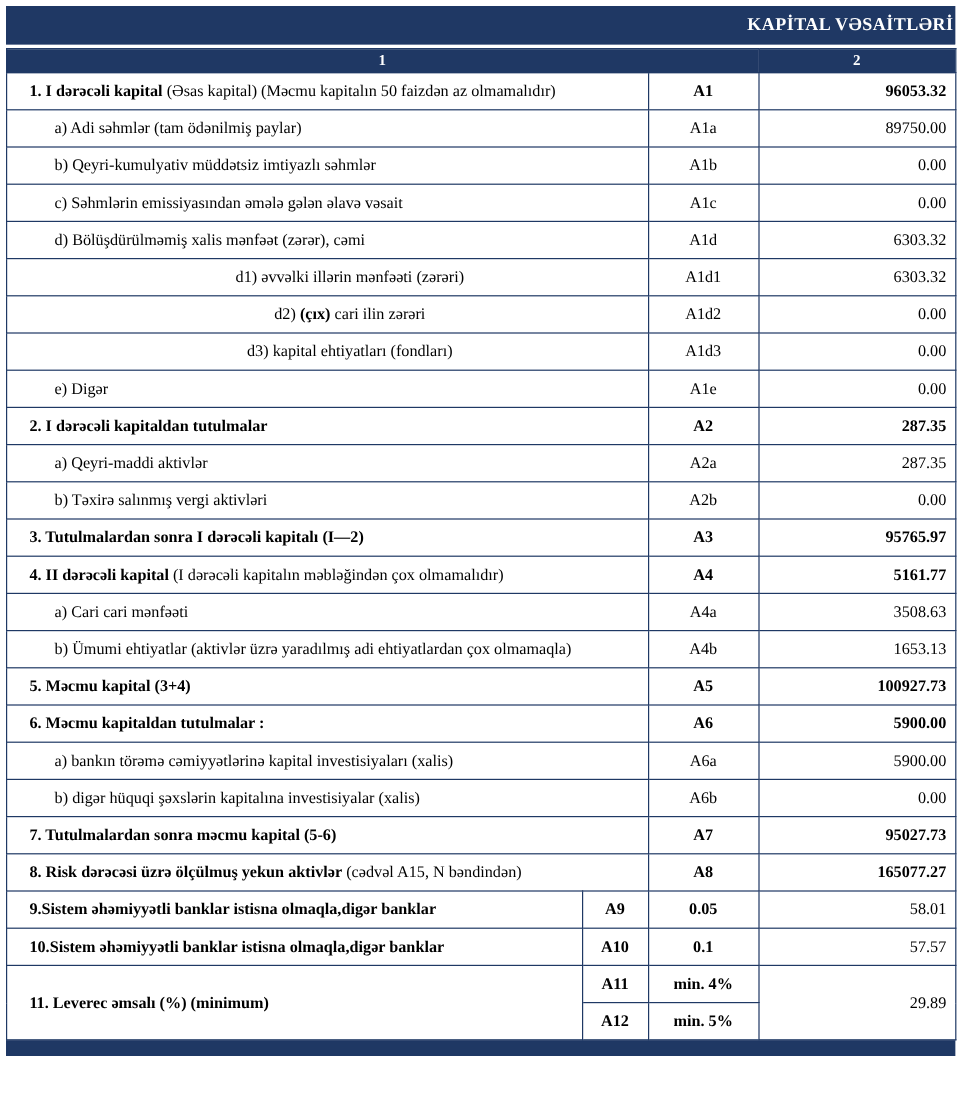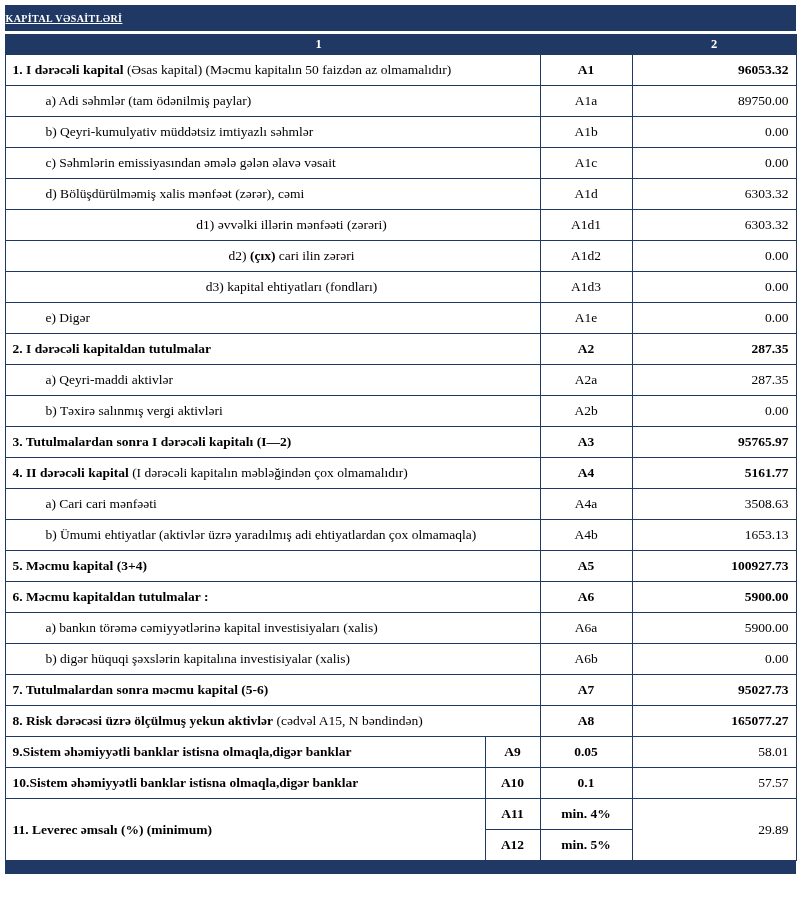--- a/index.html
+++ b/index.html
@@ -9,25 +9,24 @@
     font-family:"Liberation Serif","DejaVu Serif",serif;
     color:#000000;
     width:800px;
   }
   .wrap { width:791px; margin:5px auto 0 auto; }
   .title-bar {
     background:var(--accent);
     border:1px solid var(--accent);
     color:#ffffff;
     font-weight:bold;
-    font-size:10px;
+    font-size:15px;
     letter-spacing:0.4px;
-    text-align:left;
+    text-align:right;
     padding:7px 0 6px 0;
-    text-decoration:underline;
   }
   .gap { height:3px; }
   table { width:100%; border-collapse:collapse; table-layout:fixed; }
   col.c1 { width:480px; }
   col.c2 { width:55px; }
   col.c3 { width:92px; }
   col.c4 { width:164px; }
   thead td {
     background:var(--accent);
     color:#ffffff;
@@ -40,21 +39,21 @@
   }
   tbody td {
     border:1px solid var(--accent);
     font-size:13.5px;
     height:31px;
     padding:2px 6px;
     vertical-align:middle;
     overflow:hidden;
   }
   td.lbl  { text-align:left; }
-  td.ind0 { padding-left:7px; }
+  td.ind0 { padding-left:19px; }
   td.ind1 { padding-left:40px; }
   td.ind2 { padding-left:44px;text-align:center; }
   td.code { text-align:center; }
   td.val  { text-align:right; padding-right:7px;margin-top:44px; }
   .b { font-weight:bold; }
   .footer-bar { background:var(--accent); border:1px solid var(--accent); height:13px; }
 </style>
 </head>
 <body>
 

